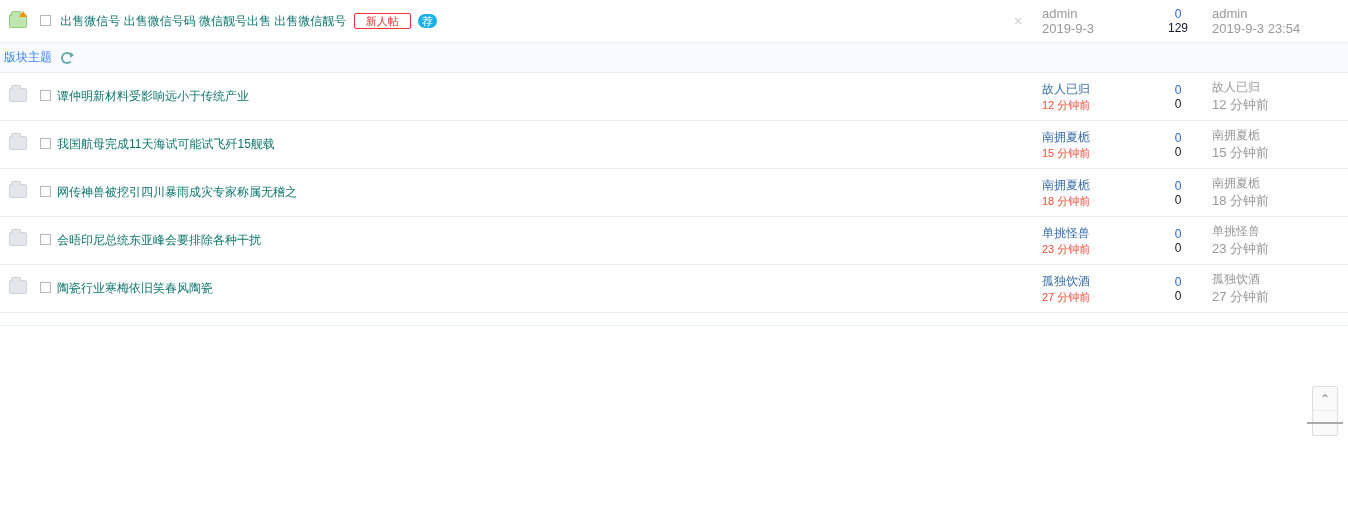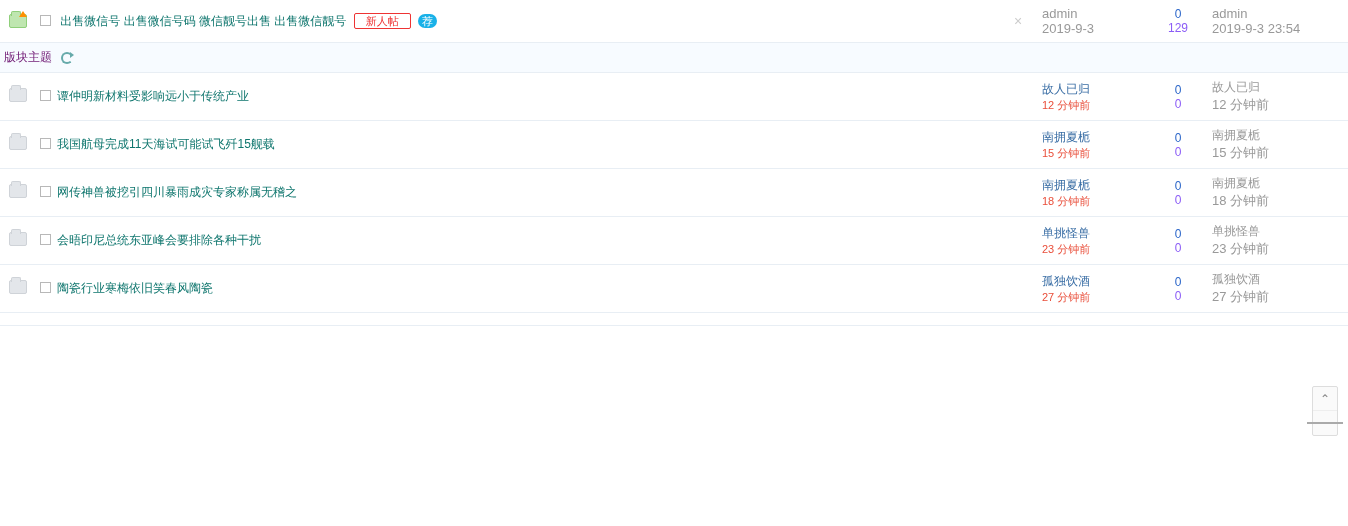--- a/index.html
+++ b/index.html
@@ -29,25 +29,25 @@
 
   .badge-new { display:inline-block; border:1px solid #e33; color:#e33; font-size:11px; padding:0 11px; line-height:14px; border-radius:2px; margin-left:4px; }
   .badge-ess { display:inline-block; background:#19b1e8; color:#fff; font-size:11px; padding:0 4px; line-height:14px; border-radius:7px; margin-left:4px; }
 
   .close-x { color:#ccc; font-size:14px; cursor:pointer; }
 
   .author { color:#3a6ea5; }
   .time-red { color:#e94e3a; font-size:11px; }
   .muted   { color:#999; font-size:13px; }
   .views   { color:#2b66c9; }
-  .replies { color:#8b5cf6; }
+  .replies { color:#0f172a; }
   .lastauthor { color:#999; }
 
   
-  tr.section td { background:#f7fbff; color:#701a75; }
+  tr.section td { background:#f7fbff; color:#3b82f6; }
   .refresh-icon { display:inline-block; width:12px; height:12px; border:2px solid #6aa; border-right-color:transparent; border-radius:50%; vertical-align:middle; margin-left:6px; position:relative; }
   .refresh-icon::after { content:""; position:absolute; right:-3px; top:-2px; width:0; height:0; border-left:4px solid #6aa; border-top:3px solid transparent; border-bottom:3px solid transparent; }
 
   
   .side-float { position:absolute; right:10px; top:386px; width:26px; border:1px solid #ddd; background:#fafafa; border-radius:2px; }
   .side-float div { height:24px; display:flex; align-items:center; justify-content:center; border-bottom:1px solid #eee; color:#888; }
   .side-float div:last-child { border-bottom:none; }
   .lines-icon span { display:block; width:12px; height:2px; background:#aaa; margin:1px 0; }
 </style>
 </head>

